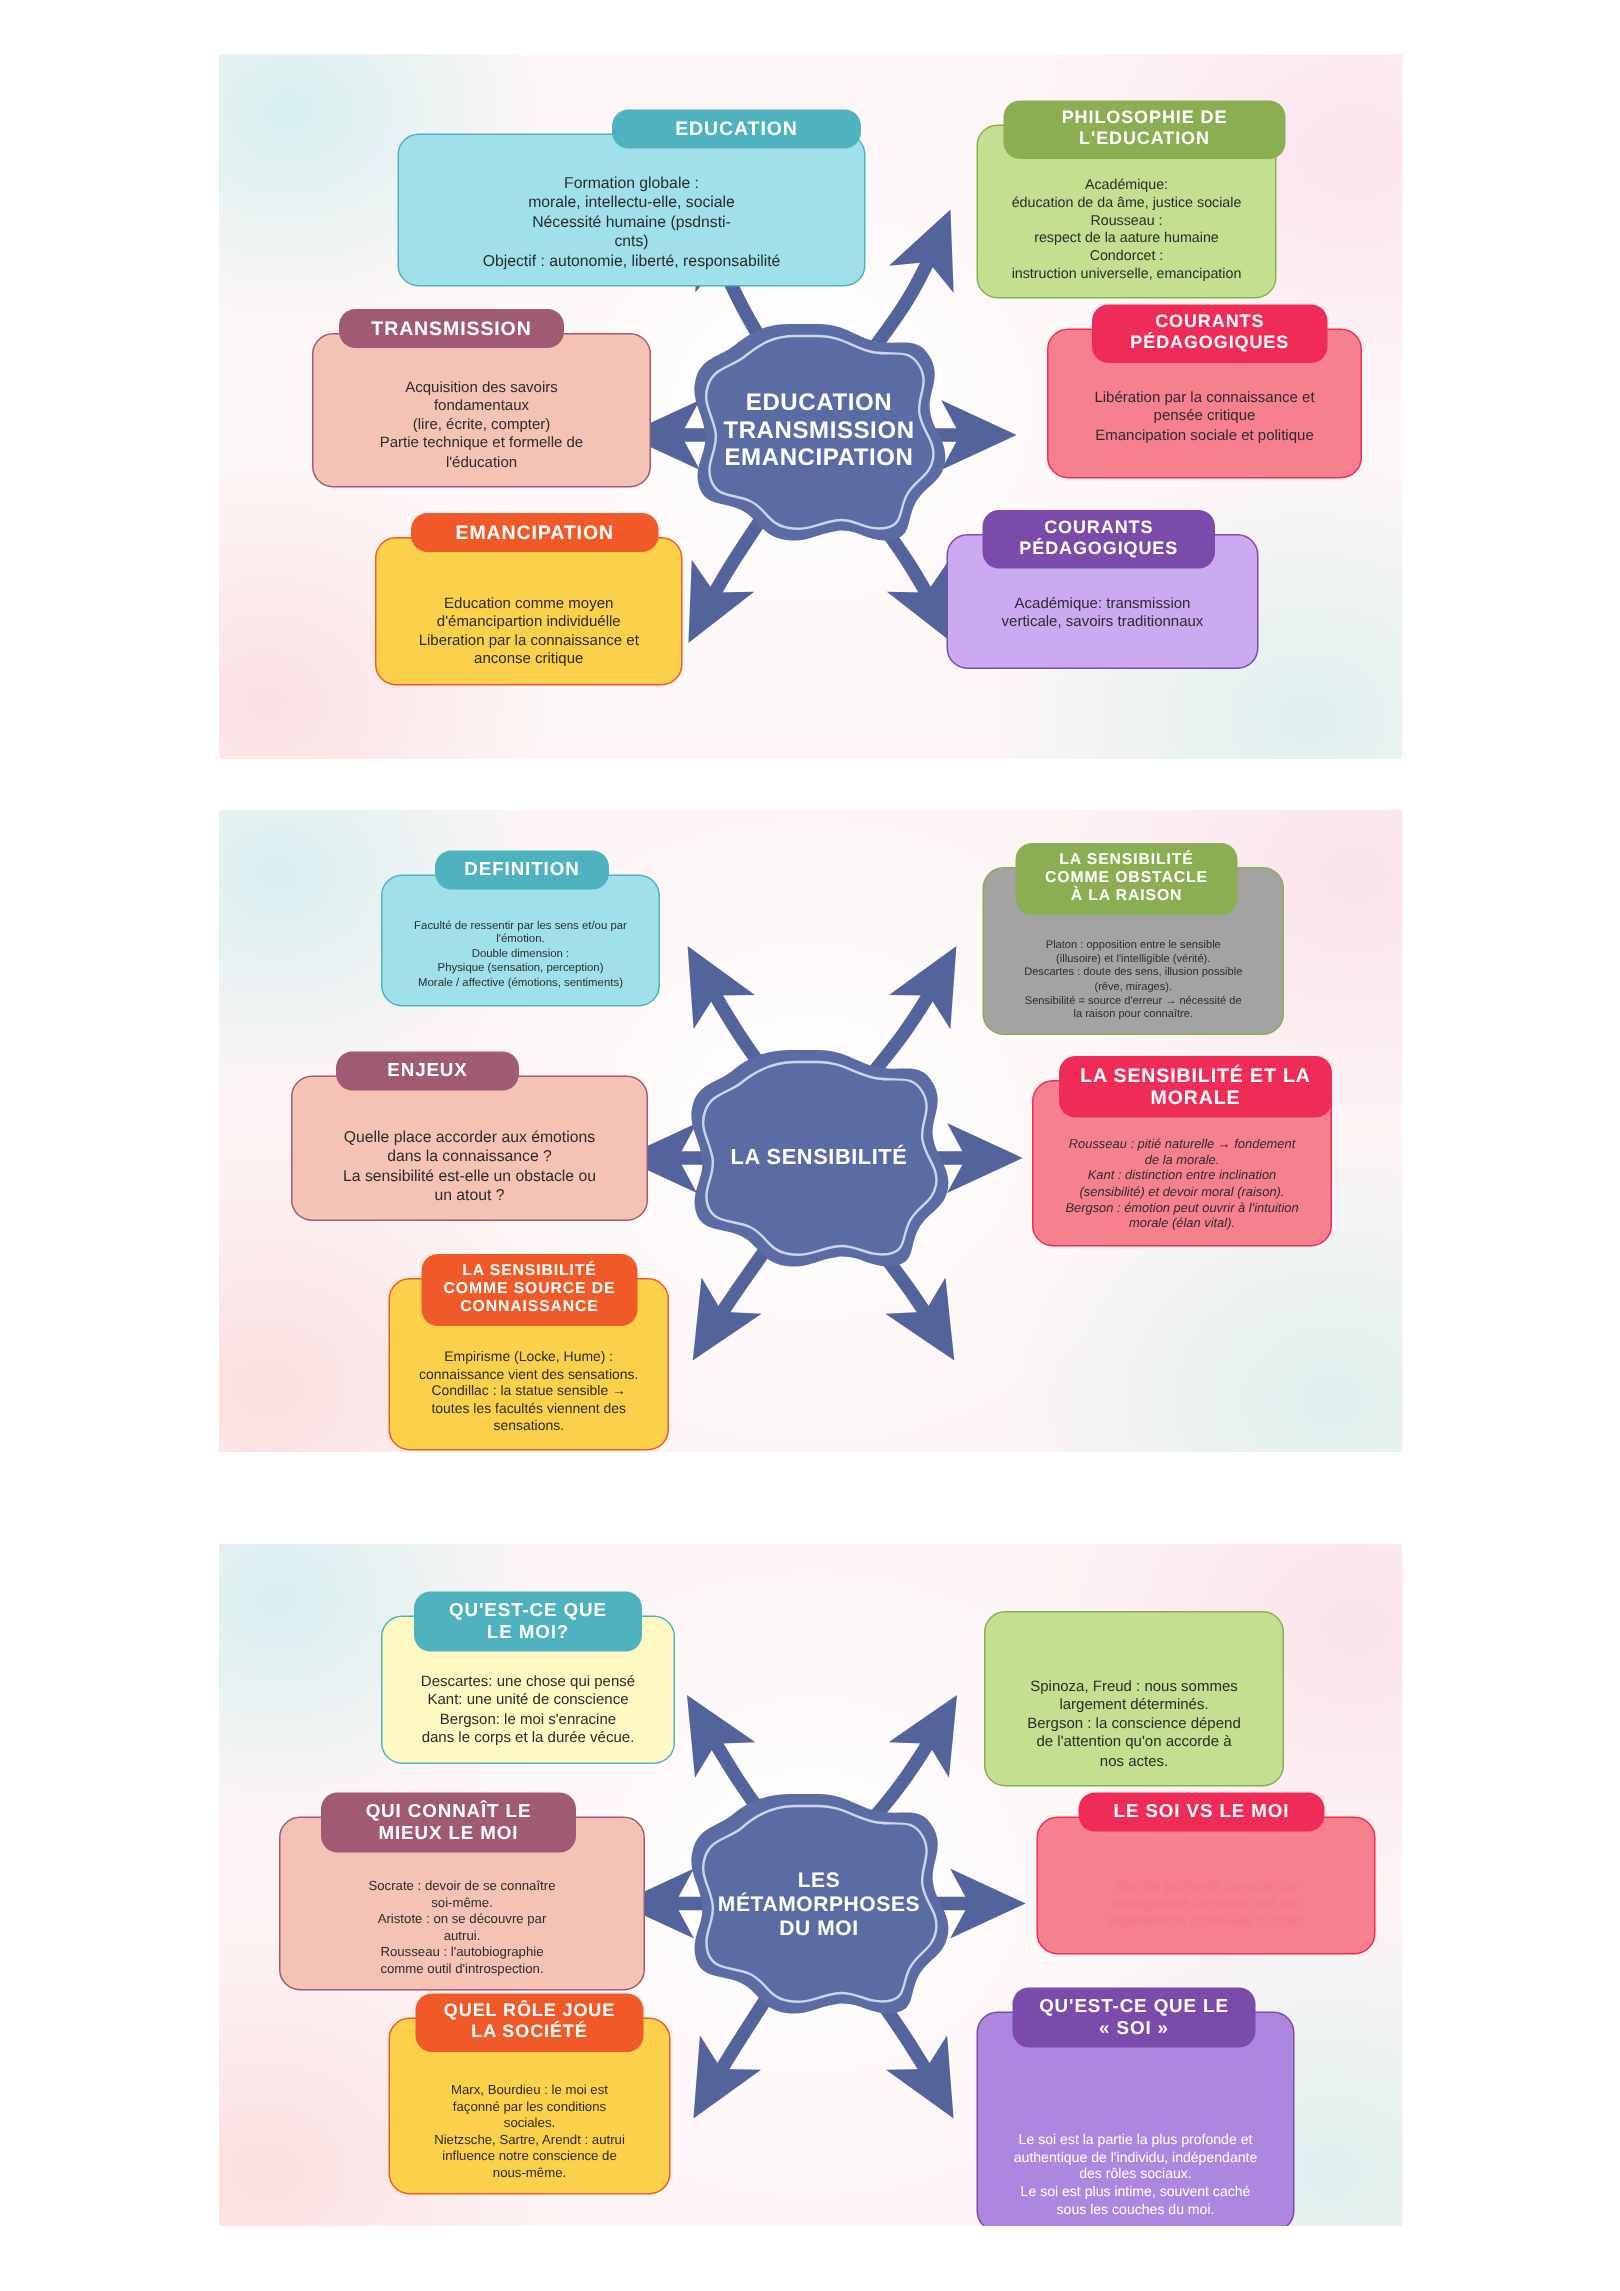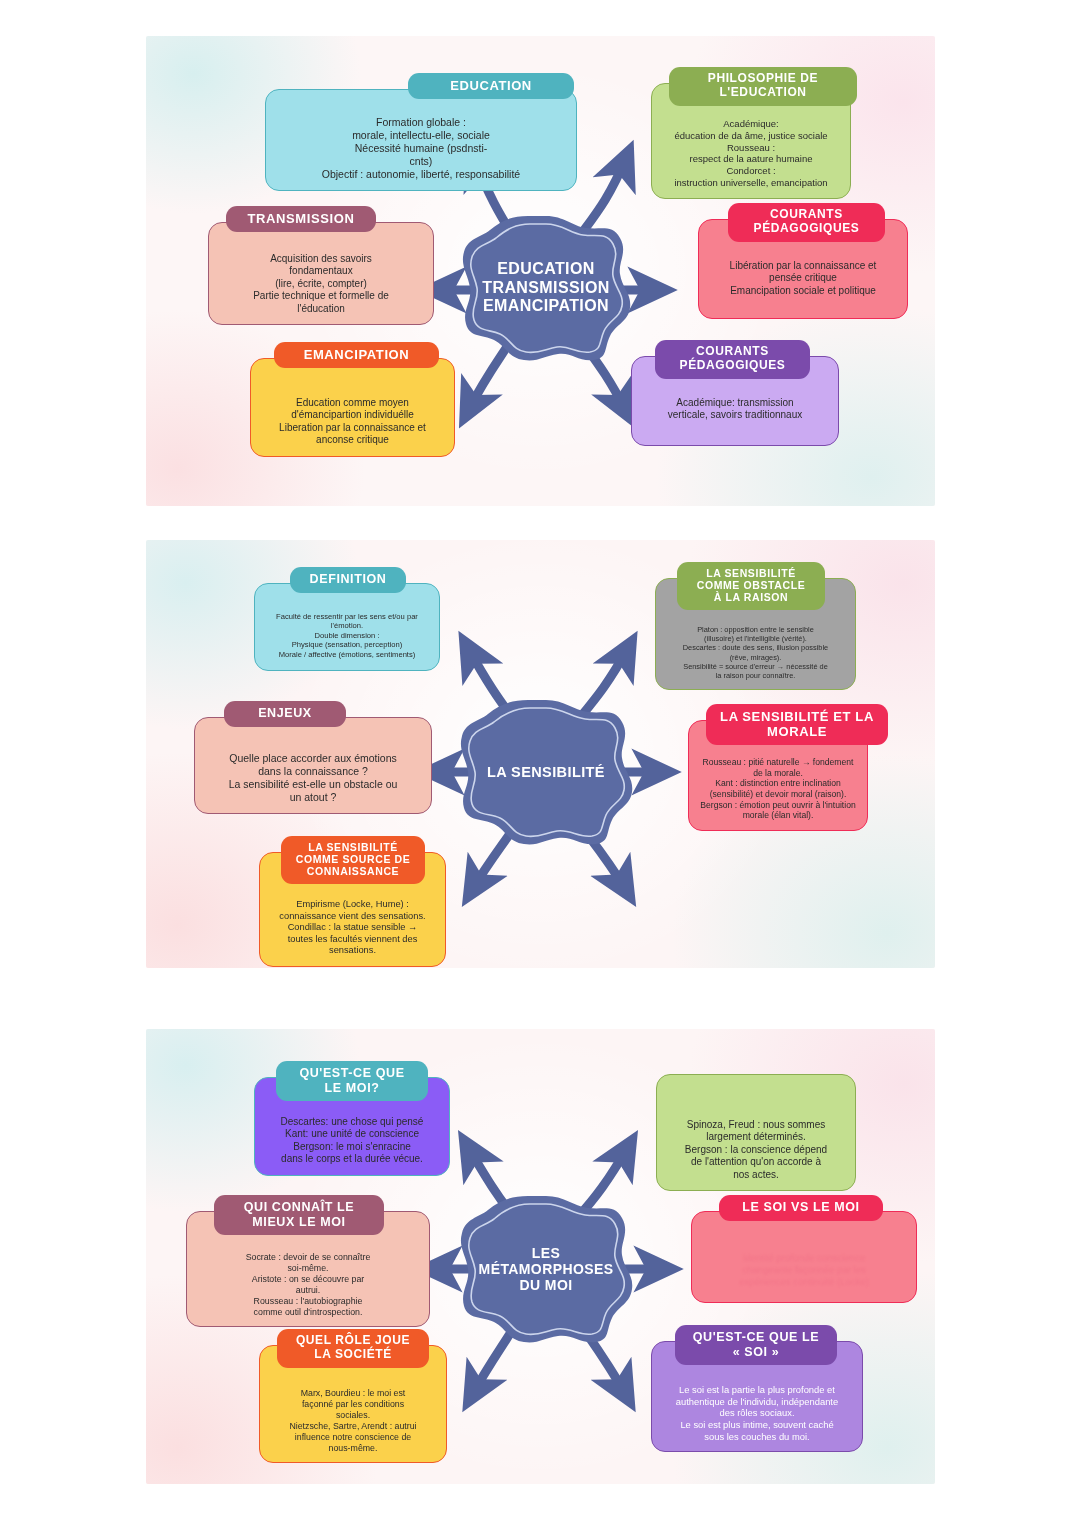--- a/index.html
+++ b/index.html
@@ -257,25 +257,25 @@
     <div class="node" style="left:48px;top:177px;width:238px;">
       <div class="head" style="left:30px;width:122px;font-size:12.5px;background:#a05a73;">ENJEUX</div>
       <div class="body" style="background:#f5c3b5;border-color:#a05a73;padding-top:34px;min-height:86px;">
         <div class="txt" style="font-size:10.5px;">Quelle place accorder aux émotions
 dans la connaissance ?
 La sensibilité est-elle un obstacle ou
 un atout ?</div>
       </div>
     </div>
 
-    <div class="node" style="left:542px;top:180px;width:180px;">
+    <div class="node" style="left:542px;top:180px;width:200px;">
       <div class="head" style="left:18px;width:182px;font-size:13px;background:#ef2c57;">LA SENSIBILITÉ ET
 LA MORALE</div>
       <div class="body" style="background:#f7808f;border-color:#ef2c57;padding-top:36px;min-height:96px;">
-        <div class="txt" style="font-size:8.6px;">Rousseau : pitié naturelle → fondement
+        <div class="txt" style="font-size:8.6px;font-style:italic;">Rousseau : pitié naturelle → fondement
 de la morale.
 Kant : distinction entre inclination
 (sensibilité) et devoir moral (raison).
 Bergson : émotion peut ouvrir à l'intuition
 morale (élan vital).</div>
       </div>
     </div>
 
     <div class="node" style="left:113px;top:312px;width:187px;">
       <div class="head" style="left:22px;width:144px;font-size:10.5px;background:#f05a28;">LA SENSIBILITÉ
@@ -324,21 +324,21 @@
                  C47,15 58,10 72,10 Z" fill="none" stroke="#ccd5ec" stroke-width="1.6"></path>
       </svg>
       <div class="hub-label" style="font-size:14px;">LES
 MÉTAMORPHOSES
 DU MOI</div>
     </div>
 
     <div class="node" style="left:108px;top:48px;width:196px;">
       <div class="head" style="left:22px;width:152px;font-size:12.5px;background:#4fb3bf;">QU'EST-CE QUE LE
 MOI?</div>
-      <div class="body" style="background:#8b5cf6;border-color:#4fb3bf;padding-top:38px;min-height:96px;">
+      <div class="body" style="background:#fef9c3;border-color:#4fb3bf;padding-top:38px;min-height:96px;">
         <div class="txt" style="font-size:10px;">Descartes: une chose qui pensé
 Kant: une unité de conscience
 Bergson: le moi s'enracine
 dans le corps et la durée vécue.</div>
       </div>
     </div>
 
     <div class="node" style="left:510px;top:45px;width:200px;">
       <div class="body" style="background:#c3df8f;border-color:#8cae52;padding-top:44px;min-height:104px;">
         <div class="txt" style="font-size:10px;">Spinoza, Freud : nous sommes
@@ -381,21 +381,21 @@
 Nietzsche, Sartre, Arendt : autrui
 influence notre conscience de
 nous-même.</div>
       </div>
     </div>
 
     <div class="node" style="left:505px;top:312px;width:212px;">
       <div class="head" style="left:24px;width:162px;font-size:12.5px;background:#7b4bab;">QU'EST-CE QUE LE
 « SOI »</div>
       <div class="body" style="background:#ad86e0;border-color:#7b4bab;padding-top:42px;min-height:96px;color:#fff;">
-        <div class="txt" style="font-size:9.4px;color:#ffffff;">Le soi est la partie la plus profonde et
+        <div class="txt" style="font-size:9.4px;color:#ffffff;margin-top:36px;">Le soi est la partie la plus profonde et
 authentique de l'individu, indépendante
 des rôles sociaux.
 Le soi est plus intime, souvent caché
 sous les couches du moi.</div>
       </div>
     </div>
   </div>
 
 </div>
 

